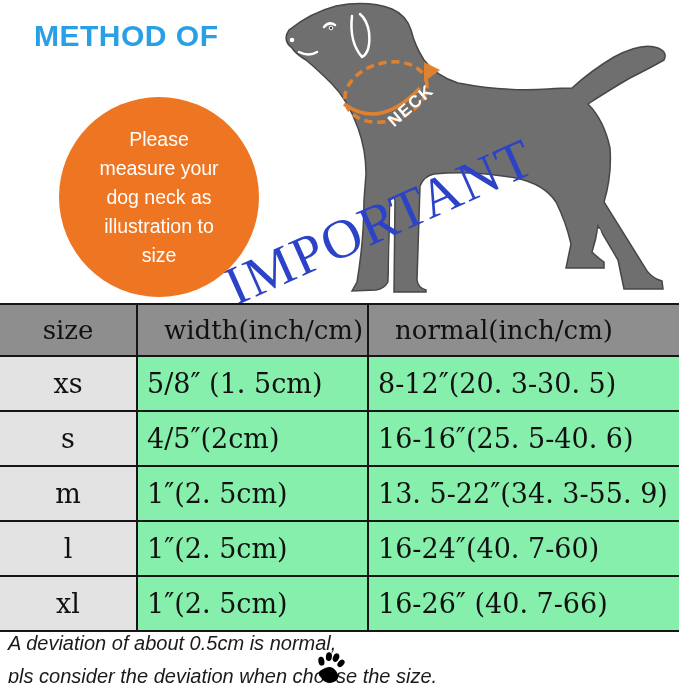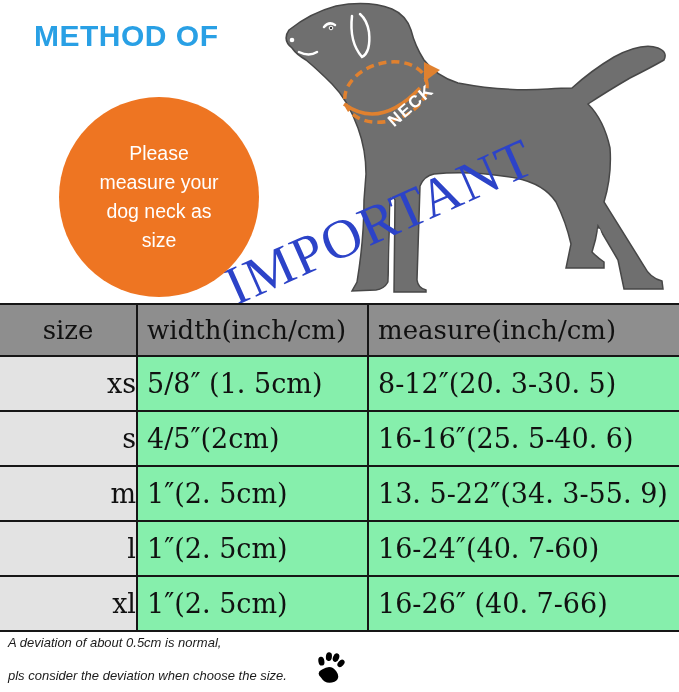--- a/index.html
+++ b/index.html
@@ -48,30 +48,30 @@
   table.size-chart {
     position:absolute; left:0; top:303px; width:679px;
     border-collapse:collapse; table-layout:fixed;
     font-family:"DejaVu Serif", serif;
   }
   table.size-chart th, table.size-chart td {
     border:2px solid #161616; font-weight:normal; color:#111;
   }
   table.size-chart th { background:#8e8e8e; height:52px; font-size:26px; }
   table.size-chart td { background:#86efac; height:55px; font-size:27px; padding-left:9px; }
-  table.size-chart td.c-size { background:#e3e3e3; text-align:right; padding-left:0; }
+  table.size-chart td.c-size { background:#e3e3e3; text-align:center; padding-left:0; }
   table.size-chart th.c-size { text-align:center; }
   table.size-chart th:first-child, table.size-chart td:first-child { border-left:none; }
   table.size-chart th:last-child,  table.size-chart td:last-child  { border-right:none; }
-  table.size-chart th.c-width, table.size-chart th.c-length { text-align:left; padding-left:9px; }
+  table.size-chart th.c-width, table.size-chart th.c-length { text-align:left; padding-left:26px; }
 
   
   .footnote {
     position:absolute; left:8px; top:633px;
-    font-style:italic; font-size:13px; color:#1a1a1a; line-height:20px;
+    font-style:italic; font-size:20px; color:#1a1a1a; line-height:20px;
   }
   .footnote .fline2 { margin-top:13px; }
   .paw { position:absolute; left:314px; top:650px; transform:rotate(14deg); }
 </style>
 </head>
 <body>
 
 <div id="canvas">
 
   <div class="title">
@@ -118,34 +118,35 @@
   </svg>
 
   <div class="neck-label">NECK</div>
 
   <div class="watermark">IMPORTANT</div>
 
   <div class="circle">
     <span>Please</span>
     <span>measure your</span>
     <span>dog neck as</span>
+    <span>illustration to</span>
     <span>size</span>
   </div>
 
   <table class="size-chart">
     <colgroup>
         <col style="width:137px">
         <col style="width:231px">
         <col>
       </colgroup>
     <thead>
       <tr>
         <th class="c-size">size</th>
         <th class="c-width">width(inch/cm)</th>
-        <th class="c-length">measure(inch/cm)</th>
+        <th class="c-length">normal(inch/cm)</th>
       </tr>
     </thead>
     <tbody>
       <tr>
         <td class="c-size">xs</td>
         <td>5/8″ (1. 5cm)</td>
         <td>8-12″(20. 3-30. 5)</td>
       </tr>
       <tr>
         <td class="c-size">s</td>

